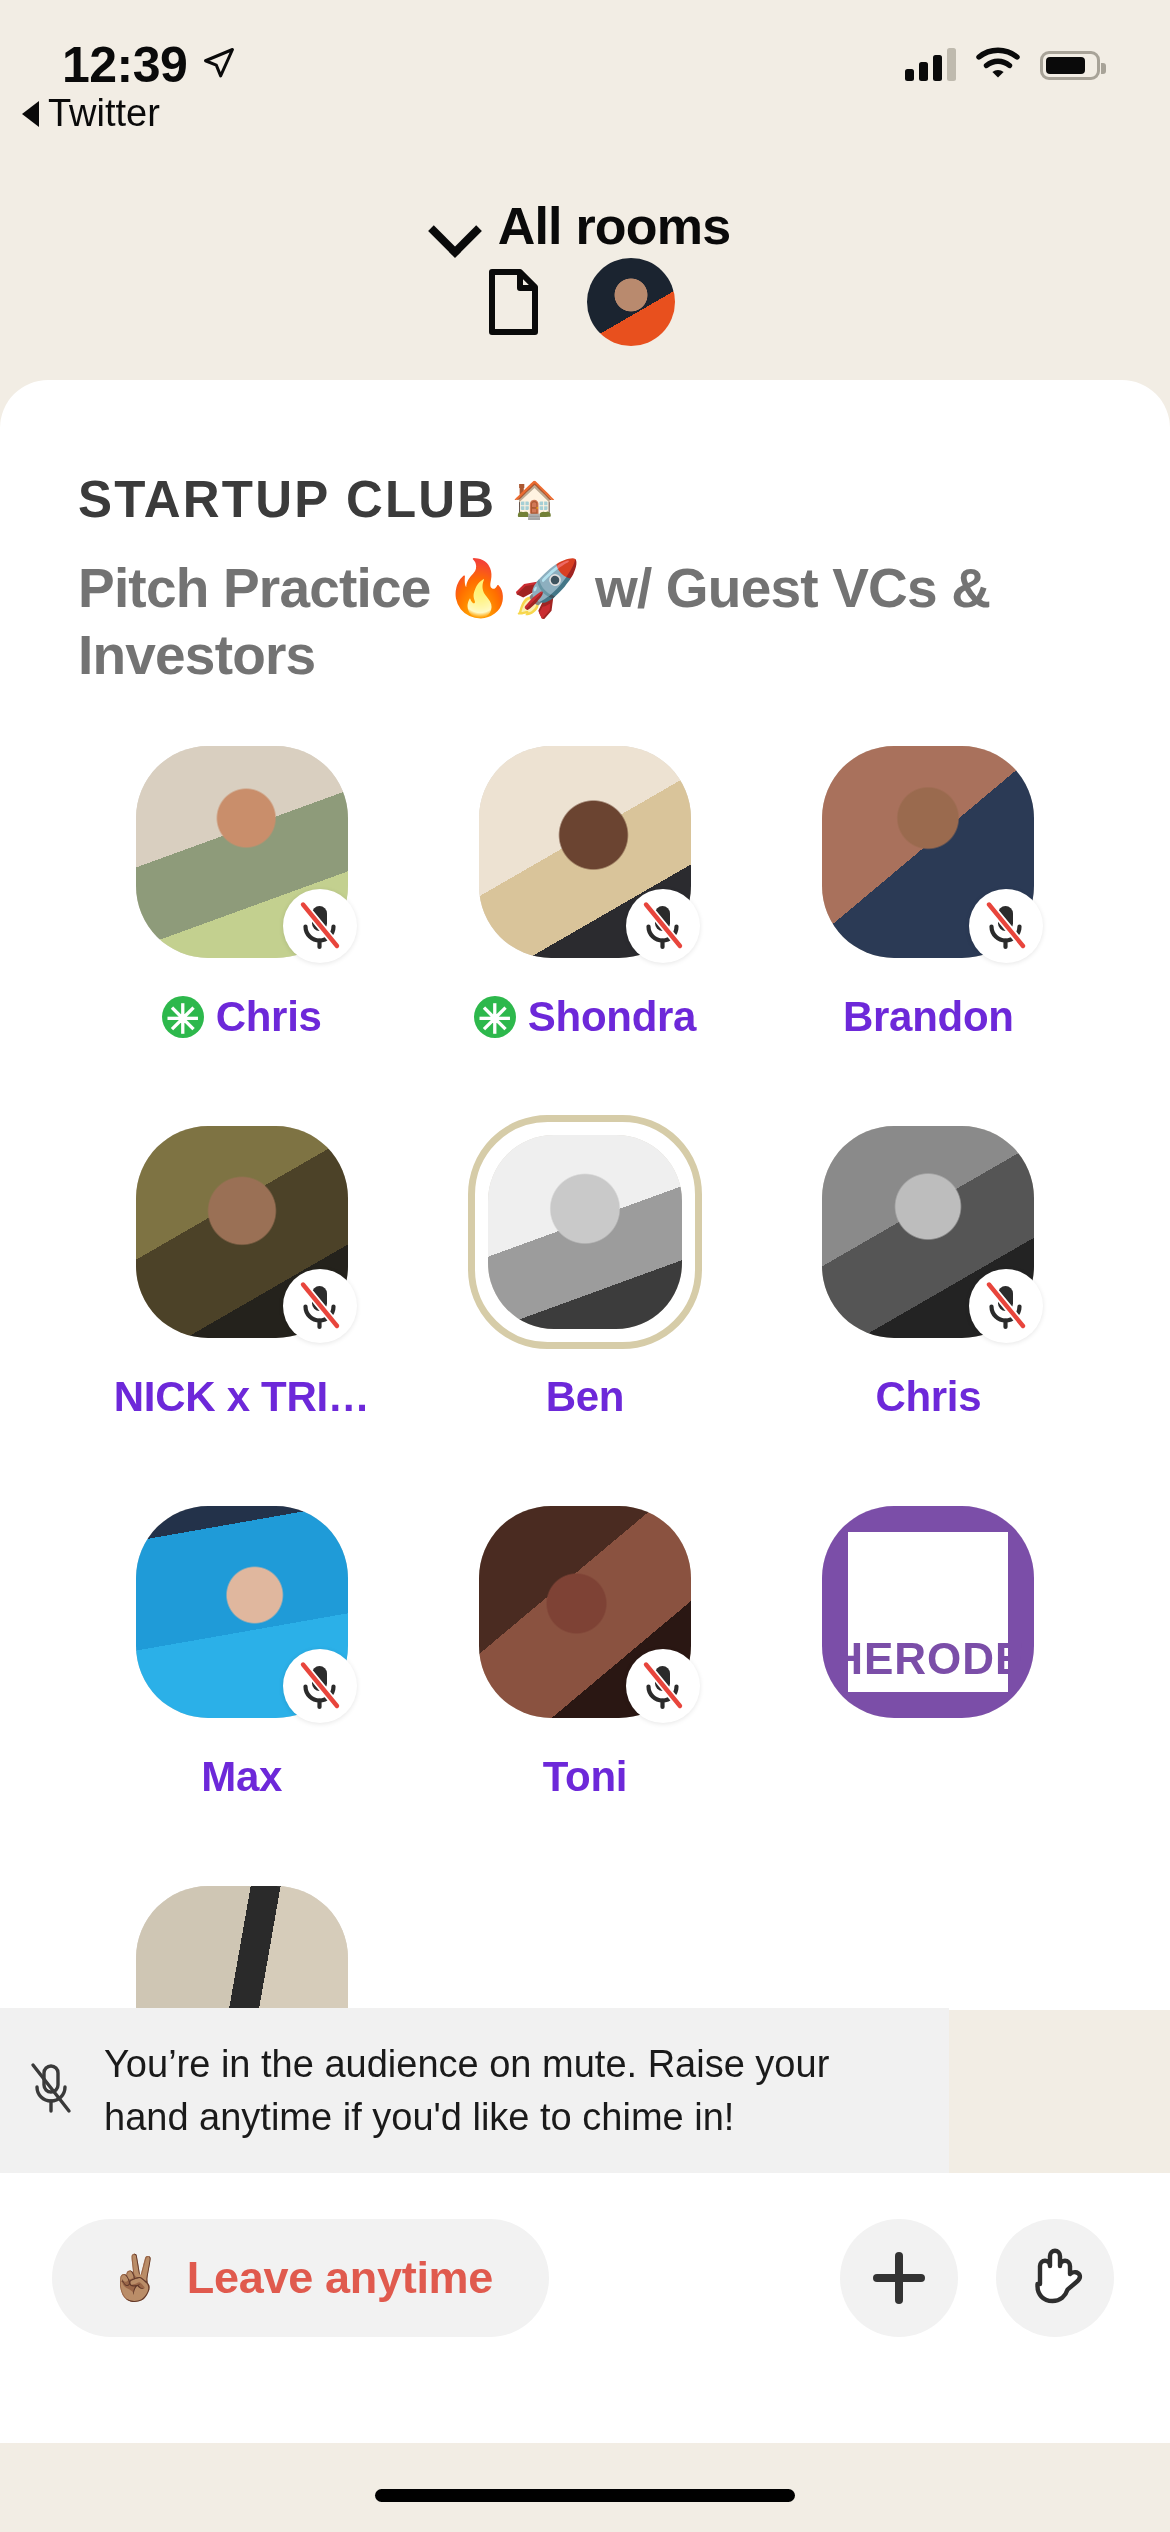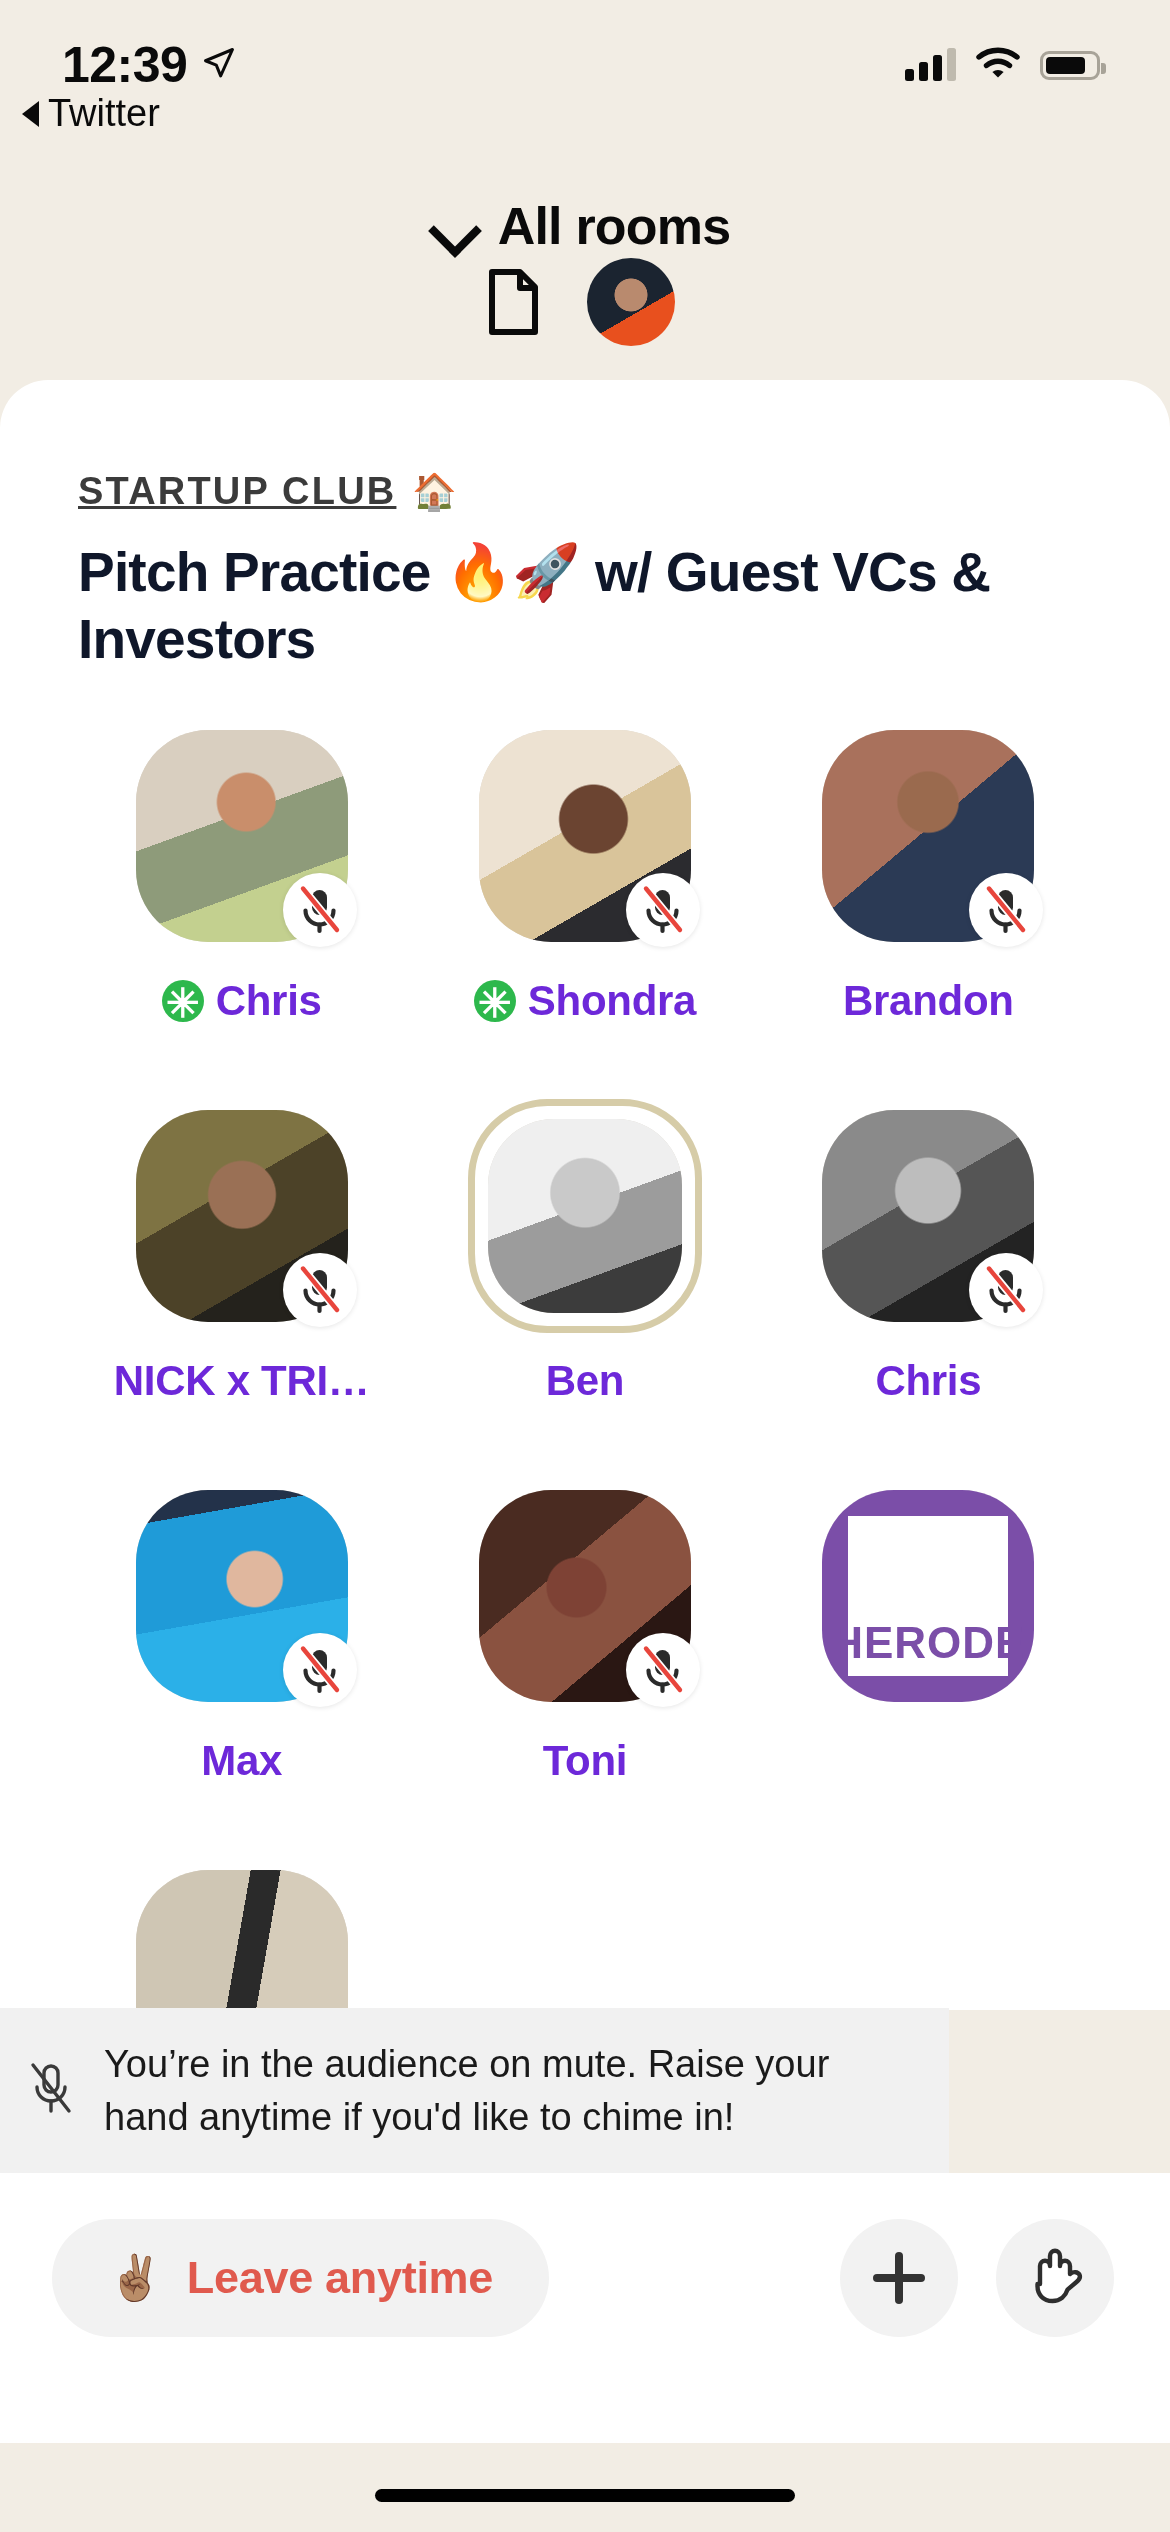--- a/index.html
+++ b/index.html
@@ -81,27 +81,27 @@
   #room-card {
     position:absolute; top:380px; left:0; width:1170px; height:1630px;
     background:#FFFFFF; border-radius:48px 48px 0 0;
     overflow:hidden;
   }
 
   #club-line {
     margin:90px 0 0 78px; display:flex; align-items:center; gap:16px;
   }
   #club-name {
-    font-size:38px; font-weight:600; letter-spacing:2.2px; color:#3B3B3B;text-decoration:underline;
+    font-size:51px; font-weight:600; letter-spacing:2.2px; color:#3B3B3B;
   }
   .house-emoji { font-size:36px; line-height:1; }
 
   #room-title {
     margin:26px 78px 0 78px;
-    font-size:55px; font-weight:600; line-height:1.22; color:#0f172a;
+    font-size:55px; font-weight:600; line-height:1.22; color:#737373;
     letter-spacing:-0.8px;
   }
 
   
   #people-grid {
     margin:46px 0 0 0; padding:0 70px;
     display:grid; grid-template-columns:repeat(3, 1fr);
     row-gap:0; column-gap:0; justify-items:center;
   }
   .person { width:100%; display:flex; flex-direction:column; align-items:center; height:380px; }

